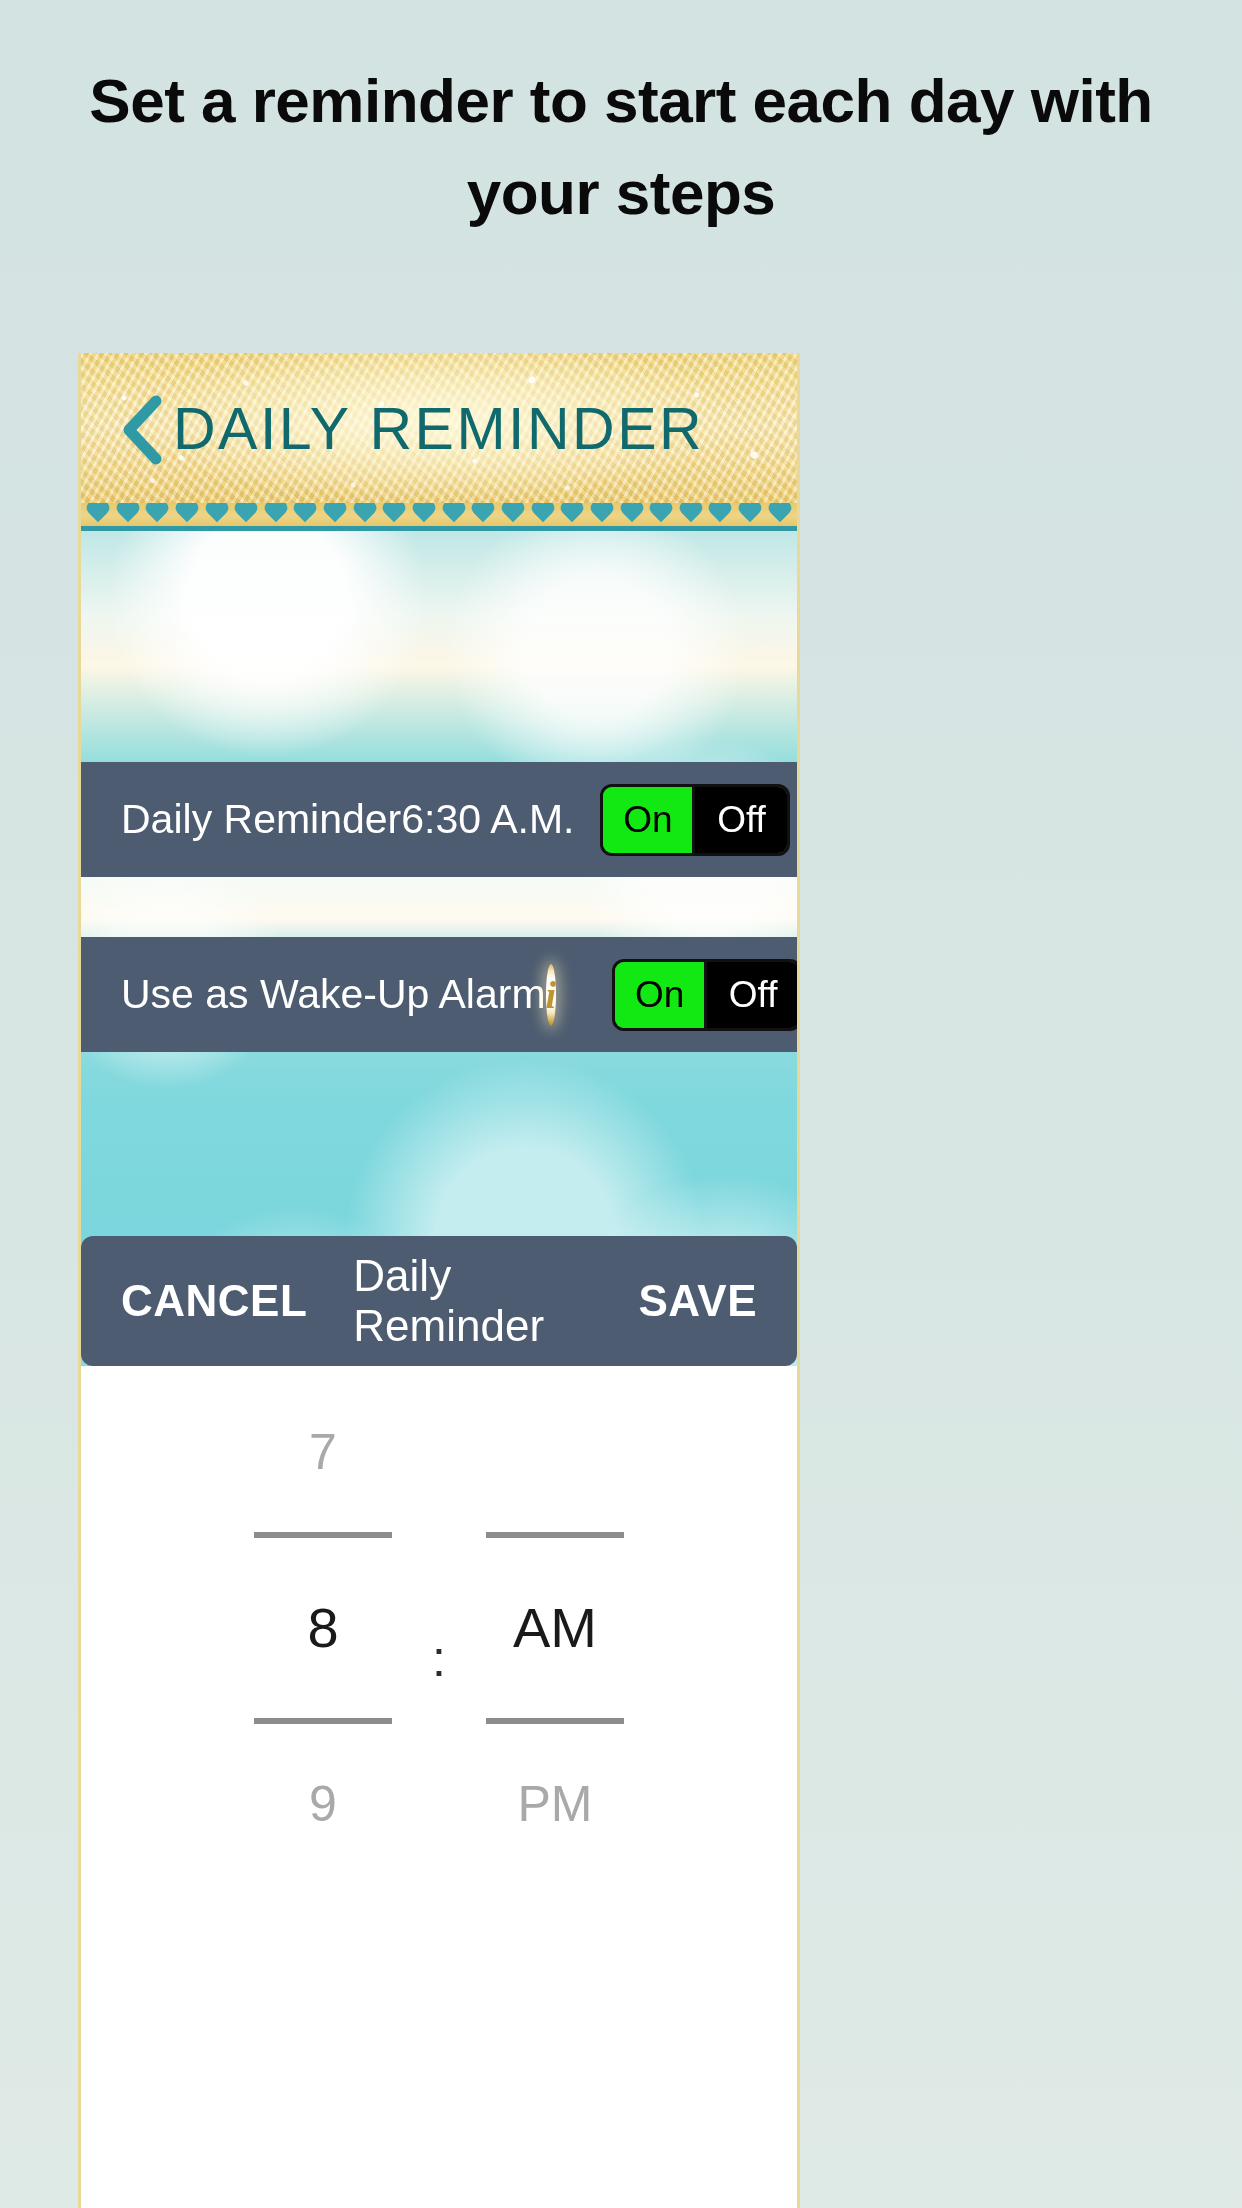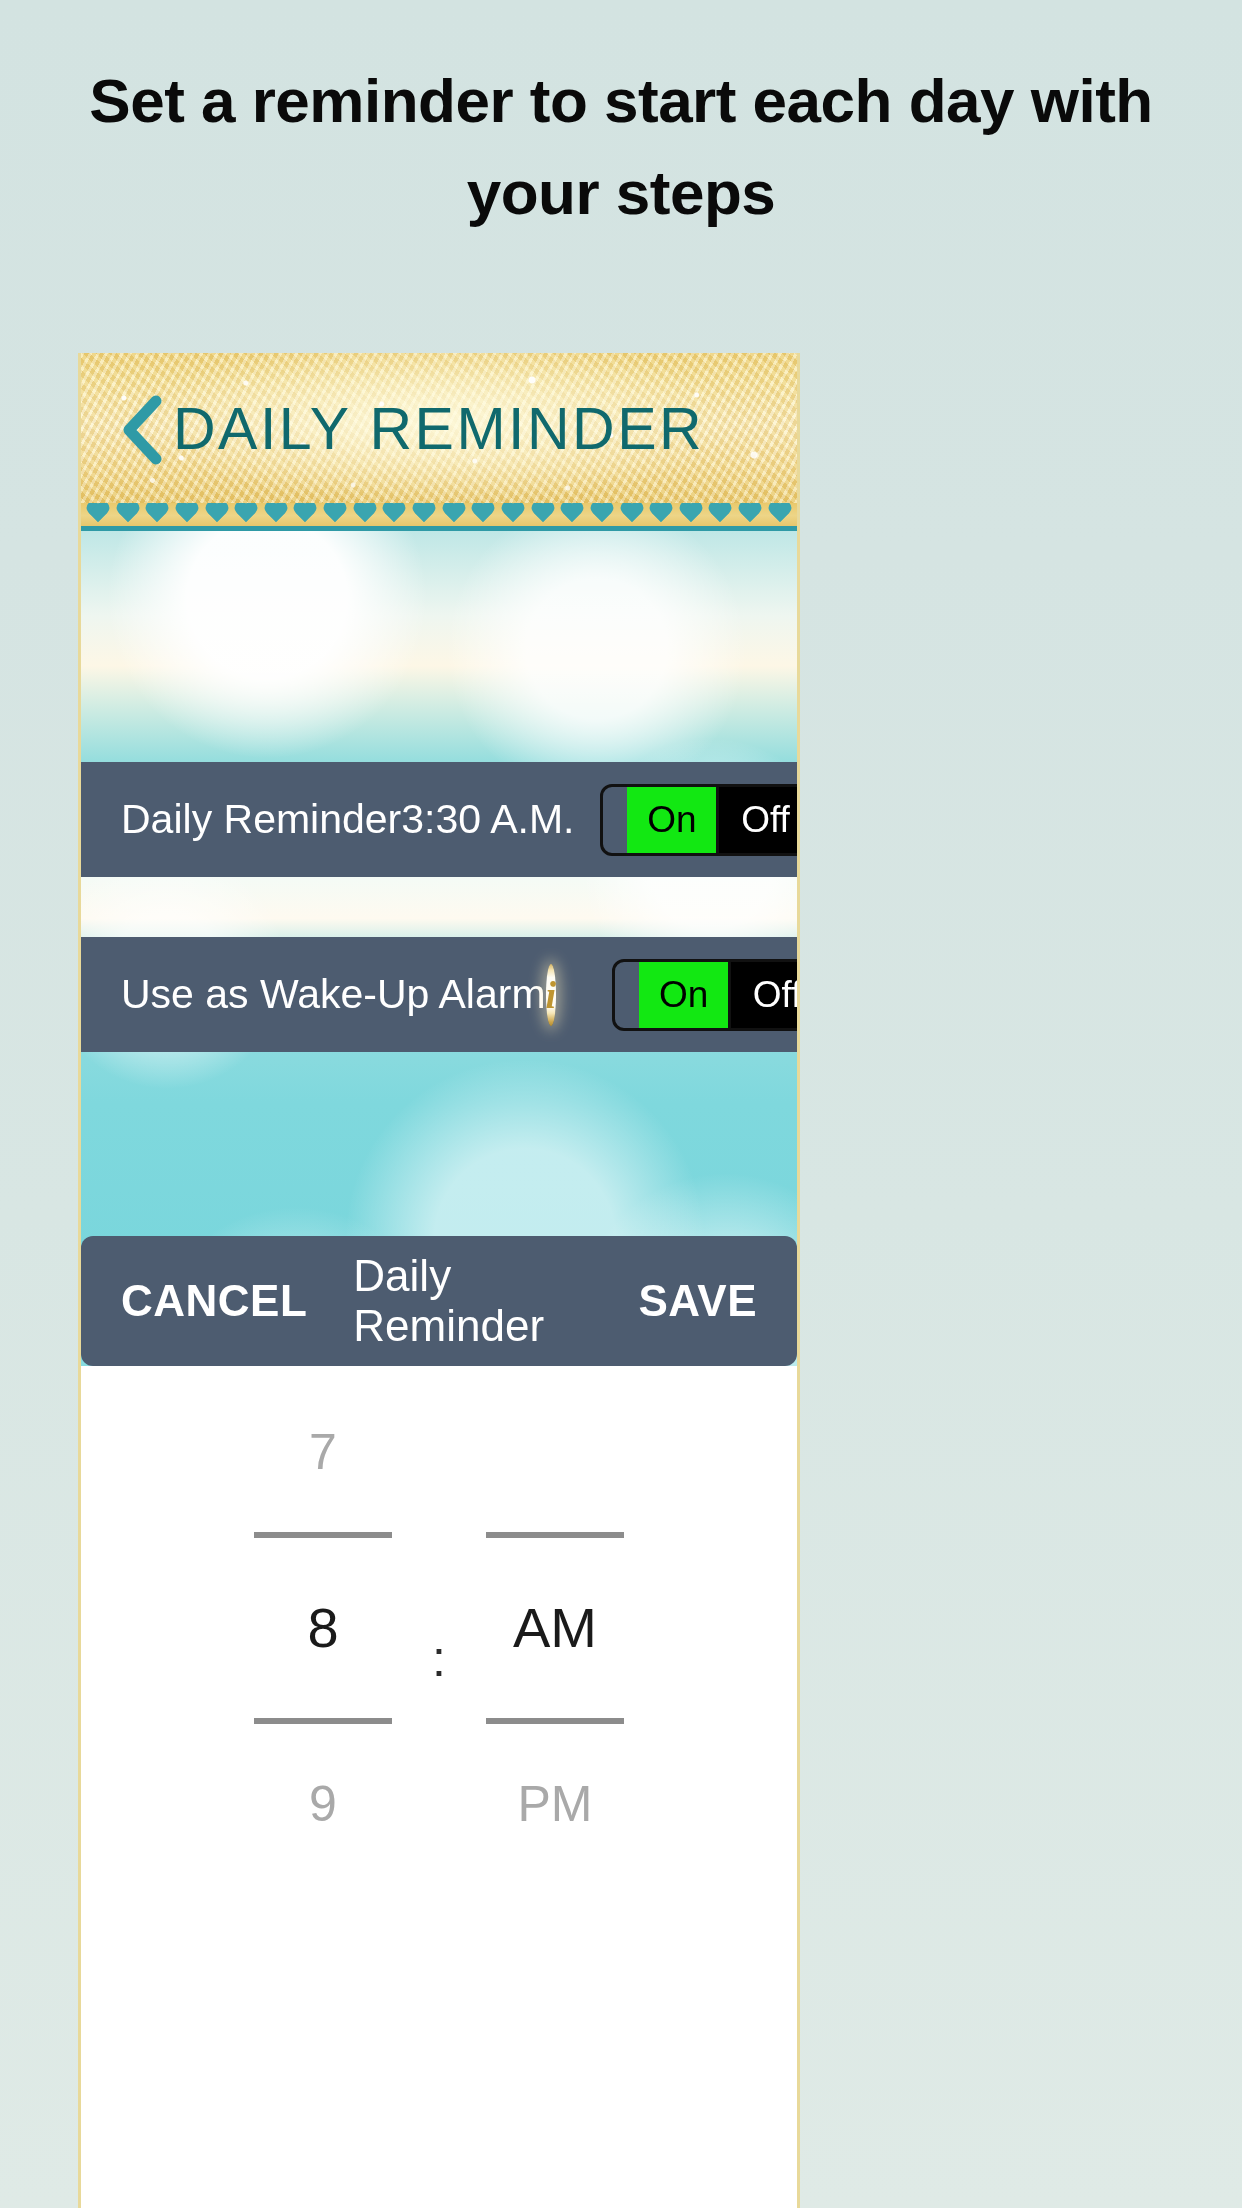--- a/index.html
+++ b/index.html
@@ -138,21 +138,21 @@
     box-shadow:0 0 14px 5px rgba(255,240,190,.45);
     display:flex; align-items:center; justify-content:center;
     font-style:italic; font-weight:bold; font-size:38px;
     color:#bf9530;
     font-family:"Liberation Serif", serif;
   }
 
   
   .toggle{
     display:flex; border:3px solid #111; border-radius:12px; overflow:hidden;
-    height:72px; flex:0 0 auto;padding-left:24px;
+    height:72px; flex:0 0 auto;
   }
   .toggle .seg{
     width:92px; display:flex; align-items:center; justify-content:center;
     font-size:37px; font-weight:500;
   }
   .toggle .seg.on  { background:#12e812; color:#000; border-right:3px solid #111; }
   .toggle .seg.off { background:#000000; color:#fff; }
 
   
   .dialog-bar{
@@ -227,21 +227,21 @@
       <span class="heart"></span>
       <span class="heart"></span>
     </div>
     <div class="heart-rule"></div>
   </div>
 
   <div class="app-body">
 
     <div class="setting-row row-daily">
       <span class="row-label">Daily Reminder</span>
-      <span class="row-time">3:30 A.M.</span>
+      <span class="row-time">6:30 A.M.</span>
       <div class="toggle">
         <span class="seg on">On</span>
         <span class="seg off">Off</span>
       </div>
     </div>
 
     <div class="setting-row row-wakeup">
       <span class="row-label">Use as Wake-Up Alarm</span>
       <span class="info-icon">i</span>
       <div class="toggle">

